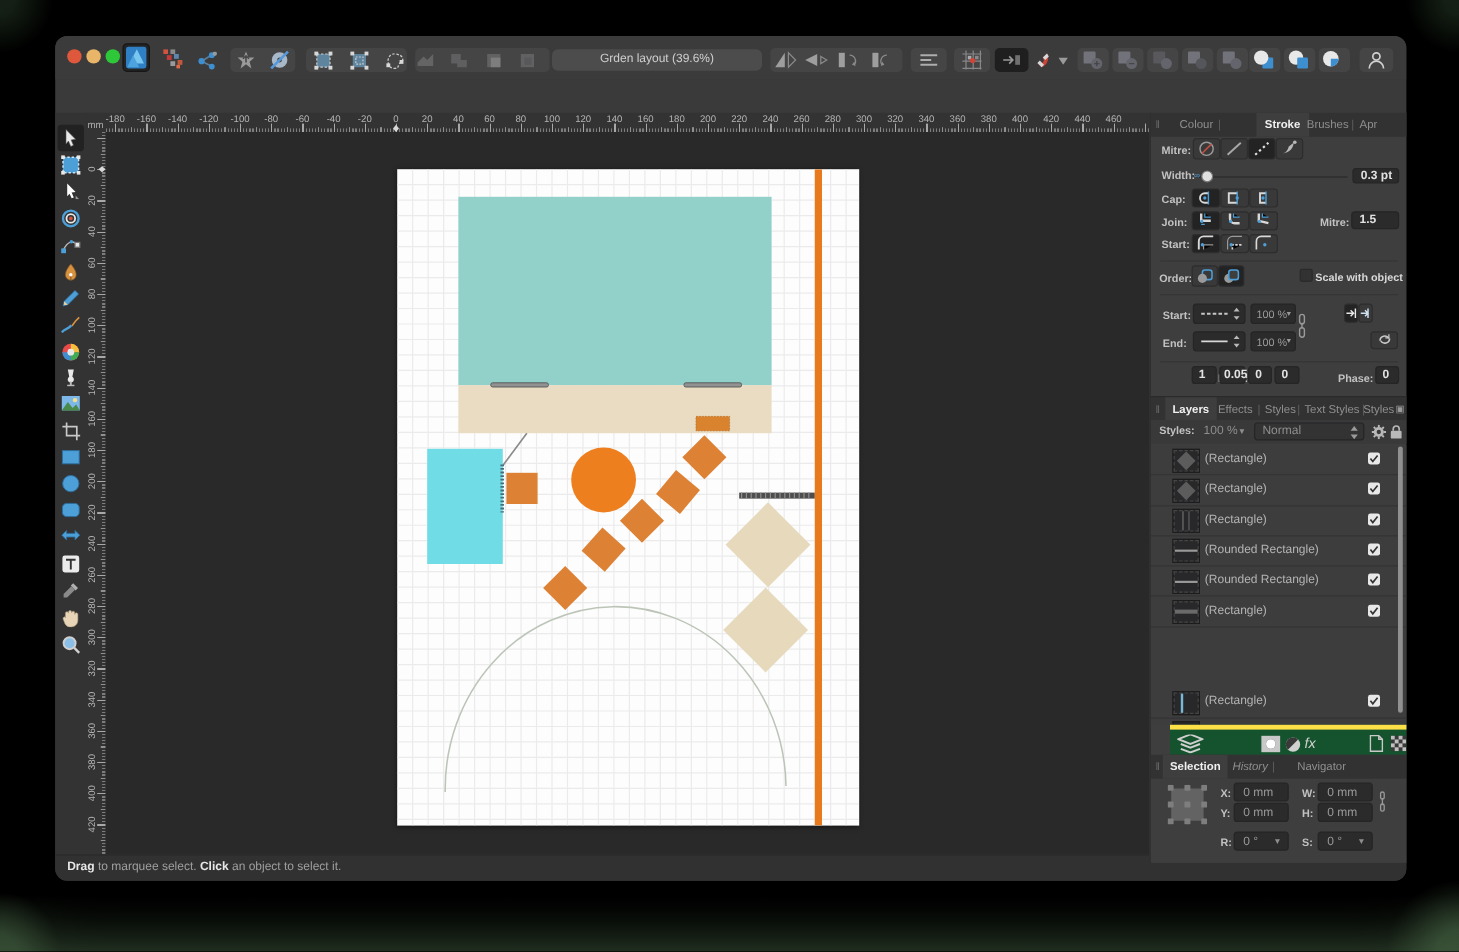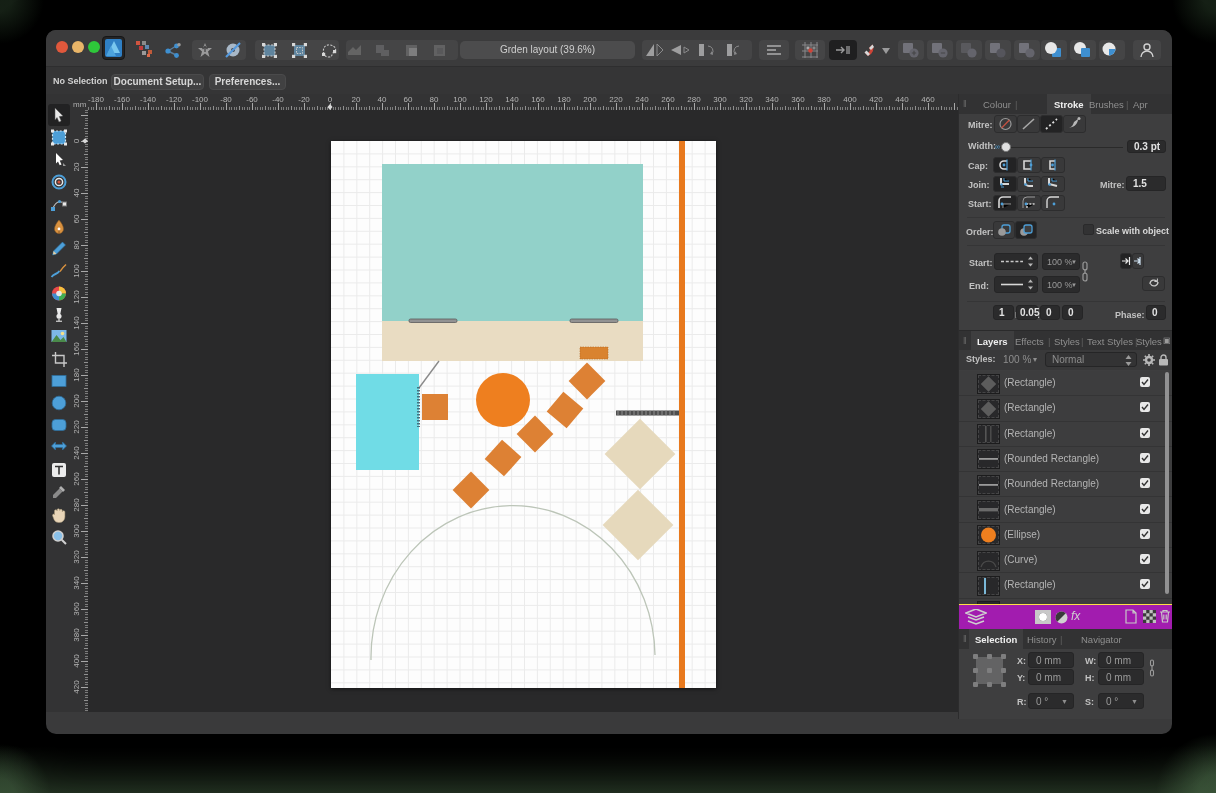--- a/index.html
+++ b/index.html
@@ -213,25 +213,20 @@
         <path d="M65 8 h6.5 a6.5 6.5 0 0 1 -6.5 6.5 z" fill="#3e8fd0"></path>
     </svg>
 
     <div class="tbtn" style="left:1087px; width:28px;"></div>
     <svg width="16" height="16" viewBox="0 0 16 16" style="position:absolute;left:1093px;top:12px" stroke="#d0d0d0" stroke-width="1.4" fill="none">
       <circle cx="8" cy="5" r="3"></circle>
         <path d="M2 15 a6 6 0 0 1 12 0"></path>
     </svg>
 
     <div style="position:absolute; left:414px; top:11px; width:175px; height:18px; background:#4c4c4d; border-radius:5px; text-align:center; line-height:18px; color:#cfcfcf; font-size:10px;">Grden layout (39.6%)</div>
-  </div>
-  <div class="row2" id="row2">
-    <span style="position:absolute; left:7px; top:9px; font-weight:bold; color:#d2d2d2; font-size:9px;">No Selection</span>
-    <div class="btn2" style="left:65px; width:93px;">Document Setup...</div>
-    <div class="btn2" style="left:163px; width:77px;">Preferences...</div>
   </div>
   <div class="tools" id="tools">
     <div style="position:absolute;left:2px;top:10px;width:22px;height:22px;background:#222223;border-radius:3px;"></div>
     <svg class="tool" style="top:13px" width="16" height="16" viewBox="0 0 16 16">
         <path d="M4 1 L12 9 L8.3 9.6 L10.2 14 L8 15 L6 10.6 L4 13 Z" fill="#e8e8e8" stroke="#555" stroke-width=".5"></path>
       </svg>
     <svg class="tool" style="top:35px" width="17" height="17" viewBox="0 0 17 17">
         <rect x="2" y="2" width="13" height="13" fill="#4d9fd8"></rect>
         <rect x="2" y="2" width="13" height="13" fill="none" stroke="#cfe6f5" stroke-dasharray="2 1.6" stroke-width="1.2"></rect>
         <rect x="0.5" y="0.5" width="3" height="3" fill="#e8e8e8"></rect>
@@ -655,63 +650,41 @@
 <div style="position:absolute;left:18px;top:2.5px;width:23px;height:20px;background:#28282a;border:1px solid #1c1c1d;outline:1px dashed #454546;outline-offset:-2px;"></div>
 <svg width="23" height="20" viewBox="0 0 23 20" style="position:absolute;left:18px;top:2.5px">
             <rect x="2" y="8" width="19" height="3.4" fill="#6a6a6a"></rect>
           </svg>
 <span style="position:absolute;left:45px;top:6px;color:#b4b4b4;">(Rectangle)</span>
 <div style="position:absolute;left:181px;top:6px;width:10px;height:10px;background:#e8e8e8;border-radius:2px;"></div>
 <svg width="10" height="10" viewBox="0 0 10 10" style="position:absolute;left:181px;top:6px">
             <path d="M2 5 l2 2.5 L8 2.5" stroke="#333" stroke-width="1.4" fill="none"></path>
           </svg>
 </div>
-<div style="position:absolute;left:0;top:151.8px;width:214px;height:25.3px;border-bottom:1px solid #343435;">
-<div style="position:absolute;left:18px;top:2.5px;width:23px;height:20px;background:#28282a;border:1px solid #1c1c1d;outline:1px dashed #454546;outline-offset:-2px;"></div>
-<svg width="23" height="20" viewBox="0 0 23 20" style="position:absolute;left:18px;top:2.5px">
-            <circle cx="11.5" cy="10" r="7.5" fill="#ee7f1f"></circle>
-          </svg>
-<span style="position:absolute;left:45px;top:6px;color:#b4b4b4;">(Ellipse)</span>
-<div style="position:absolute;left:181px;top:6px;width:10px;height:10px;background:#e8e8e8;border-radius:2px;"></div>
-<svg width="10" height="10" viewBox="0 0 10 10" style="position:absolute;left:181px;top:6px">
-            <path d="M2 5 l2 2.5 L8 2.5" stroke="#333" stroke-width="1.4" fill="none"></path>
-          </svg>
-</div>
-<div style="position:absolute;left:0;top:177.1px;width:214px;height:25.3px;border-bottom:1px solid #343435;">
-<div style="position:absolute;left:18px;top:2.5px;width:23px;height:20px;background:#28282a;border:1px solid #1c1c1d;outline:1px dashed #454546;outline-offset:-2px;"></div>
-<svg width="23" height="20" viewBox="0 0 23 20" style="position:absolute;left:18px;top:2.5px">
-            <path d="M4 16 a8 9 0 0 1 15 0" fill="none" stroke="#4a4a4a" stroke-width="1.2"></path>
-          </svg>
-<span style="position:absolute;left:45px;top:6px;color:#b4b4b4;">(Curve)</span>
-<div style="position:absolute;left:181px;top:6px;width:10px;height:10px;background:#e8e8e8;border-radius:2px;"></div>
-<svg width="10" height="10" viewBox="0 0 10 10" style="position:absolute;left:181px;top:6px">
-            <path d="M2 5 l2 2.5 L8 2.5" stroke="#333" stroke-width="1.4" fill="none"></path>
-          </svg>
-</div>
 <div style="position:absolute;left:0;top:202.4px;width:214px;height:25.3px;border-bottom:1px solid #343435;">
 <div style="position:absolute;left:18px;top:2.5px;width:23px;height:20px;background:#28282a;border:1px solid #1c1c1d;outline:1px dashed #454546;outline-offset:-2px;"></div>
 <svg width="23" height="20" viewBox="0 0 23 20" style="position:absolute;left:18px;top:2.5px">
             <rect x="7" y="2" width="2" height="16" fill="#7ab8d8"></rect>
           </svg>
 <span style="position:absolute;left:45px;top:6px;color:#b4b4b4;">(Rectangle)</span>
 <div style="position:absolute;left:181px;top:6px;width:10px;height:10px;background:#e8e8e8;border-radius:2px;"></div>
 <svg width="10" height="10" viewBox="0 0 10 10" style="position:absolute;left:181px;top:6px">
             <path d="M2 5 l2 2.5 L8 2.5" stroke="#333" stroke-width="1.4" fill="none"></path>
           </svg>
 </div>
 <div style="position:absolute;left:0;top:227.7px;width:214px;height:8px;overflow:hidden;">
 <div style="position:absolute;left:18px;top:2.5px;width:23px;height:20px;background:#28282a;border:1px solid #1c1c1d;"></div>
 <svg width="23" height="20" viewBox="0 0 23 20" style="position:absolute;left:18px;top:2.5px">
             <path d="M4 12 L11 3 L19 13 Z" fill="#e8791d"></path>
           </svg>
 </div>
 <div style="position:absolute;left:206px;top:1px;width:4px;height:222px;background:#919192;border-radius:2px;"></div>
       </div>
 
-    <div style="position:absolute;left:0;top:510px;width:214px;height:25px;background:#a21caf;border-top:1px solid #fde047;">
+    <div style="position:absolute;left:16px;top:510px;width:214px;height:25px;background:#14532d;border-top:4px solid #fde047;">
       <svg width="22" height="16" viewBox="0 0 22 16" style="position:absolute;left:6px;top:4px">
         <path d="M1 4 L11 0 L21 4 L11 8 Z M3 8 L11 11 L19 8 M3 12 L11 15 L19 12" fill="none" stroke="#cfcfcf" stroke-width="1.6"></path>
       </svg>
       <svg width="16" height="14" viewBox="0 0 16 14" style="position:absolute;left:76px;top:5px">
           <rect x="0" y="0" width="16" height="14" fill="#c8c8c8"></rect>
           <circle cx="8" cy="7" r="4" fill="#39393a"></circle>
           <circle cx="8" cy="7" r="4" fill="#fff"></circle>
         </svg>
       <svg width="13" height="13" viewBox="0 0 13 13" style="position:absolute;left:96px;top:6px">
           <circle cx="6.5" cy="6.5" r="6" fill="#d0d0d0"></circle>
@@ -735,21 +708,21 @@
           </g>
         </svg>
       <svg width="12" height="14" viewBox="0 0 12 14" style="position:absolute;left:200px;top:4px" fill="none" stroke="#c8c8c8" stroke-width="1.2">
           <path d="M1 3 h10 M4 3 V1.5 h4 V3 M2.5 3 l1 10 h5 l1 -10 M4.8 5.5 v5 M7.2 5.5 v5"></path>
         </svg>
     </div>
 
     <div class="tabbar" style="position:absolute;left:0;top:535px;width:214px;height:20px;">
       <span style="position:absolute;left:4px;top:5px;color:#6a6a6a;font-size:9px;">‖</span>
       <span class="act" style="position:absolute;left:10px;top:0;height:20px;padding:5px 6px 0 6px;">Selection</span>
-      <span style="position:absolute;left:68px;top:5px;">History</span>
+      <span style="position:absolute;left:68px;top:5px;font-style:italic;">History</span>
       <span style="position:absolute;left:101px;top:5px;color:#5f5f5f;">|</span>
       <span style="position:absolute;left:122px;top:5px;">Navigator</span>
     </div>
     <div style="position:absolute;left:0;top:555px;width:214px;height:70px;background:#3e3e3f;">
 
       <div style="position:absolute;left:17px;top:8px;width:27px;height:27px;background:#636364;border-radius:2px;"></div>
       <svg width="33" height="33" viewBox="0 0 33 33" style="position:absolute;left:14px;top:5px" fill="#7e7e7f">
         <g>
             <rect x="0" y="0" width="5" height="5" rx="1"></rect>
             <rect x="14" y="0" width="5" height="5" rx="1"></rect>
@@ -774,13 +747,14 @@
         <rect x="2.5" y="1" width="3" height="6" rx="1.5"></rect>
           <rect x="2.5" y="11" width="3" height="6" rx="1.5"></rect>
           <path d="M4 6 v6"></path>
       </svg>
       <span class="lab" style="left:58px;top:48px;">R:</span>
       <div class="inbox" style="left:69px;top:44px;width:46px;height:16px;color:#9a9a9a;padding:2px 0 0 7px;">0 °<span style="position:absolute;right:5px;top:4px;font-size:7px;color:#8e8e8e;">▼</span></div>
       <span class="lab" style="left:126px;top:48px;">S:</span>
       <div class="inbox" style="left:139px;top:44px;width:46px;height:16px;color:#9a9a9a;padding:2px 0 0 7px;">0 °<span style="position:absolute;right:5px;top:4px;font-size:7px;color:#8e8e8e;">▼</span></div>
     </div>
   </div>
+  <div class="status"><b>Drag</b> to marquee select. <b>Click</b> an object to select it.</div>
 </div>
 
 </body></html>

